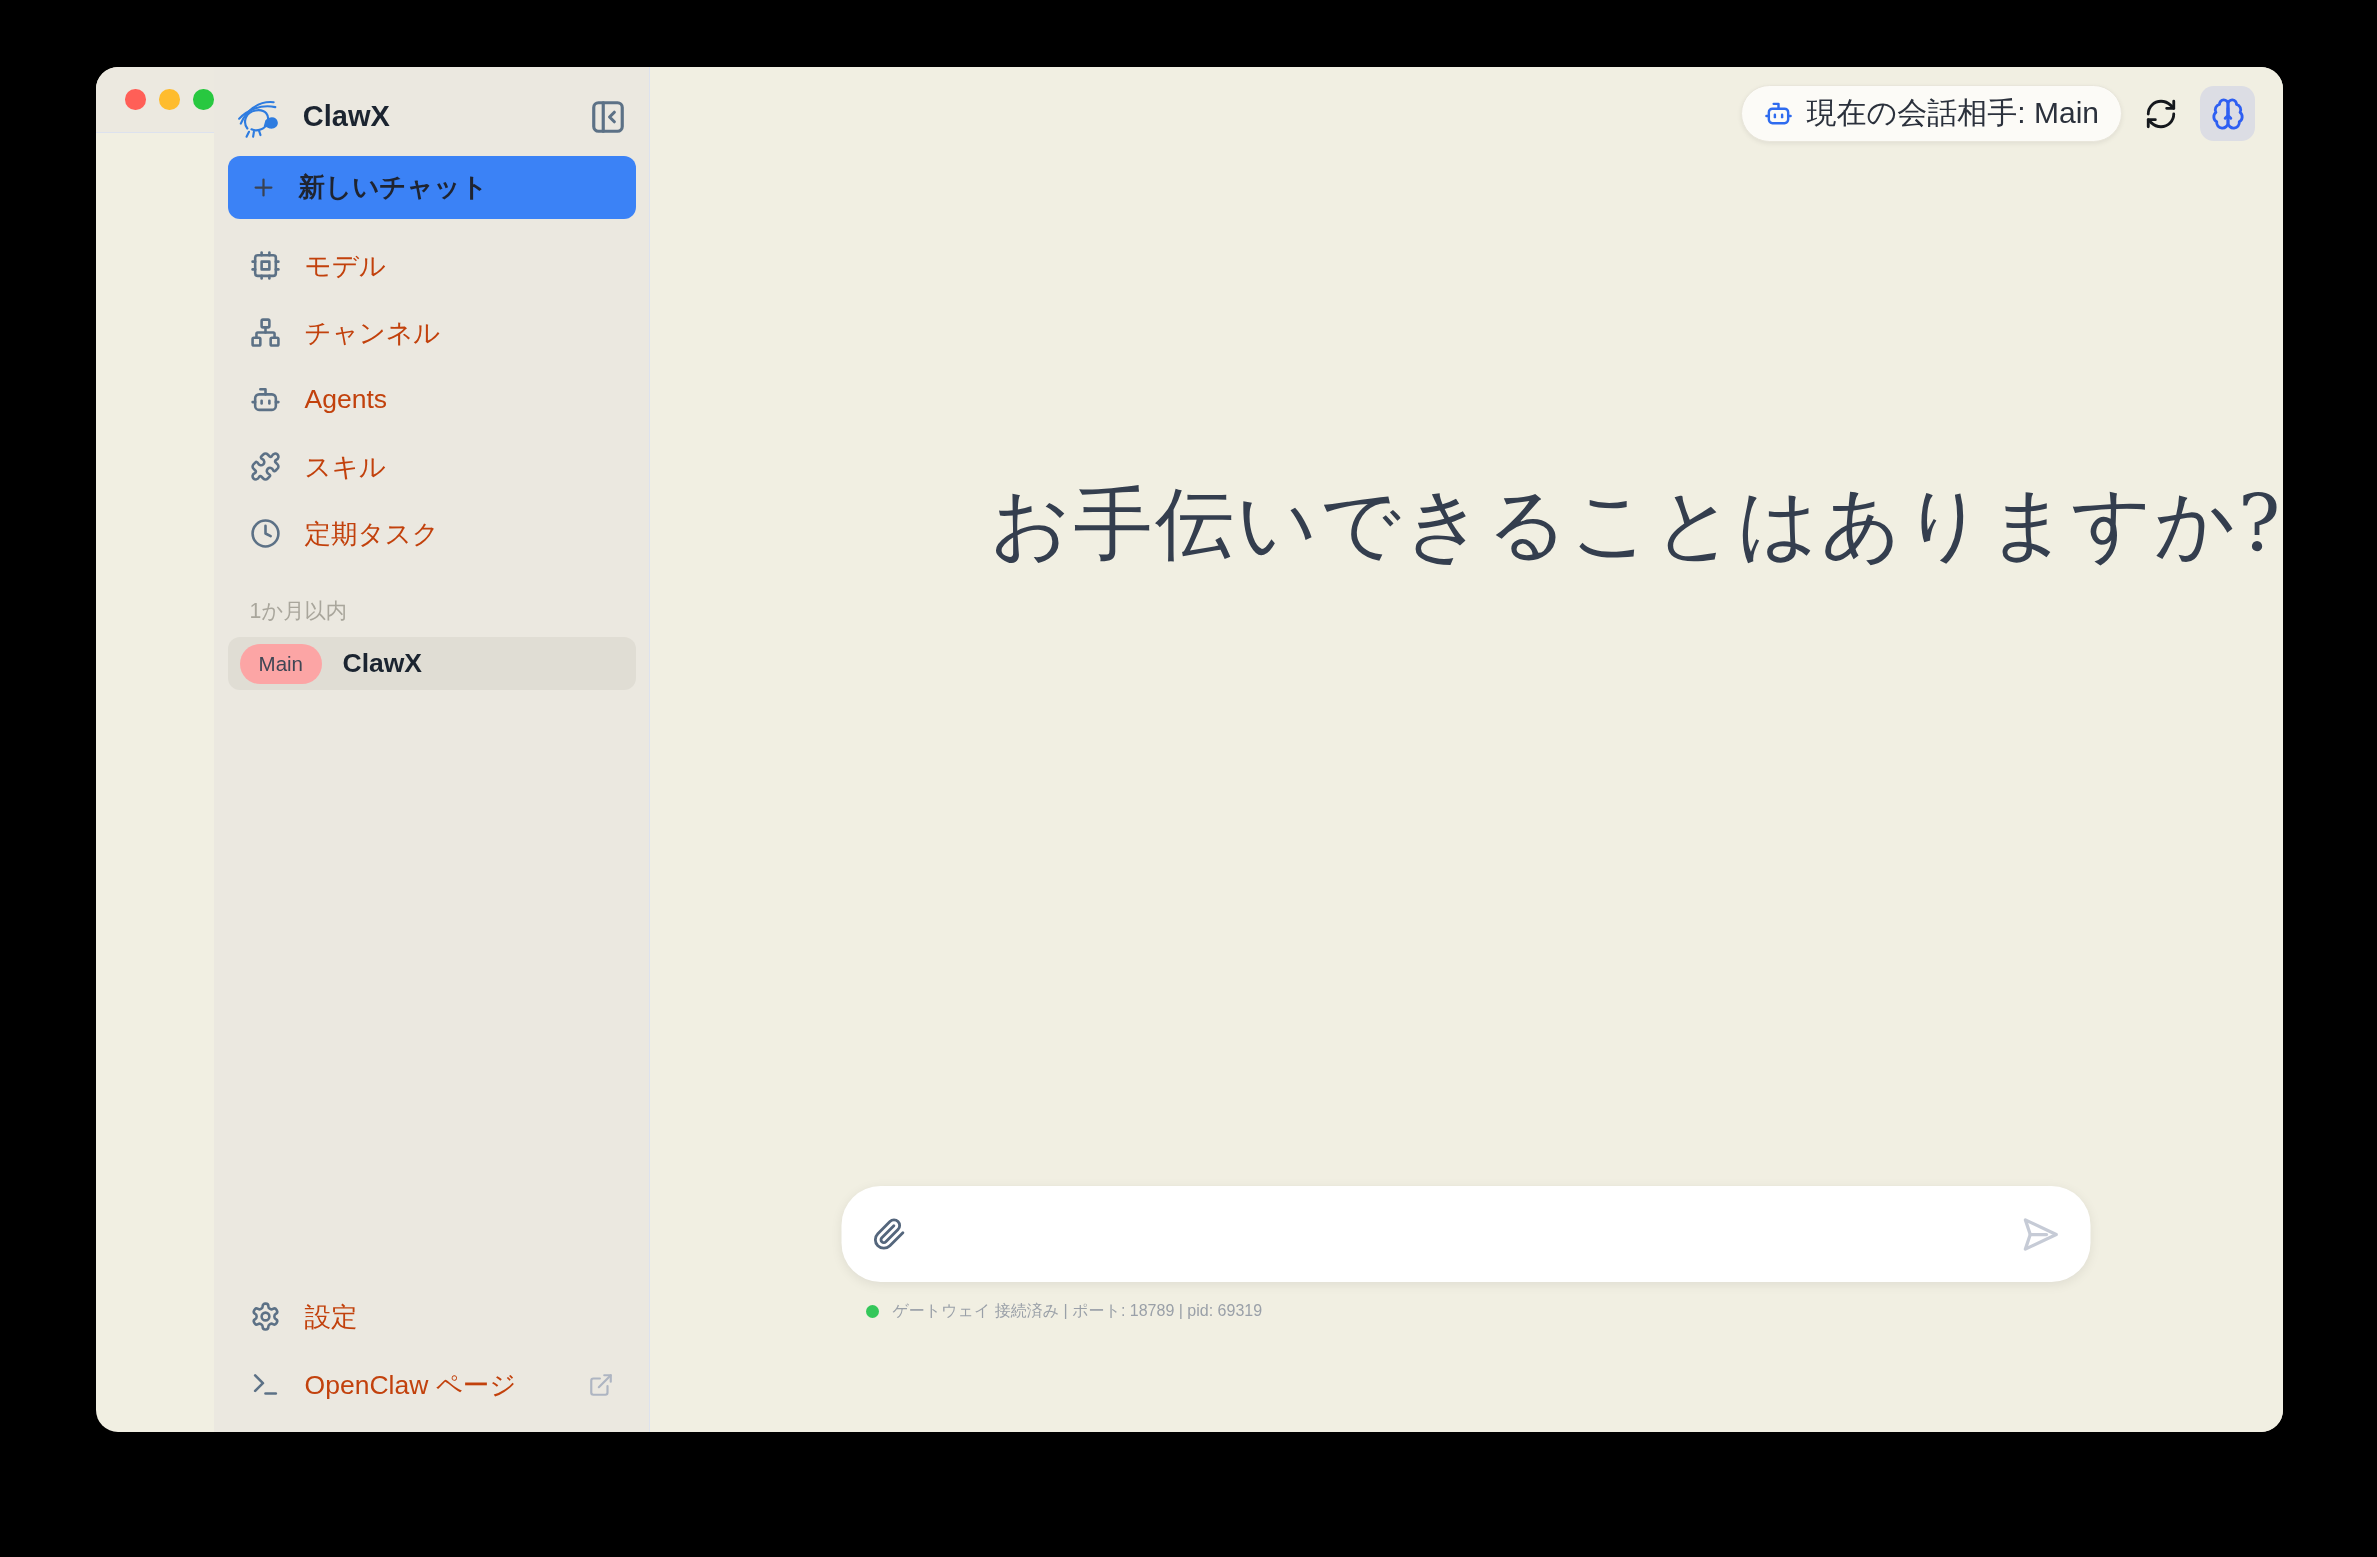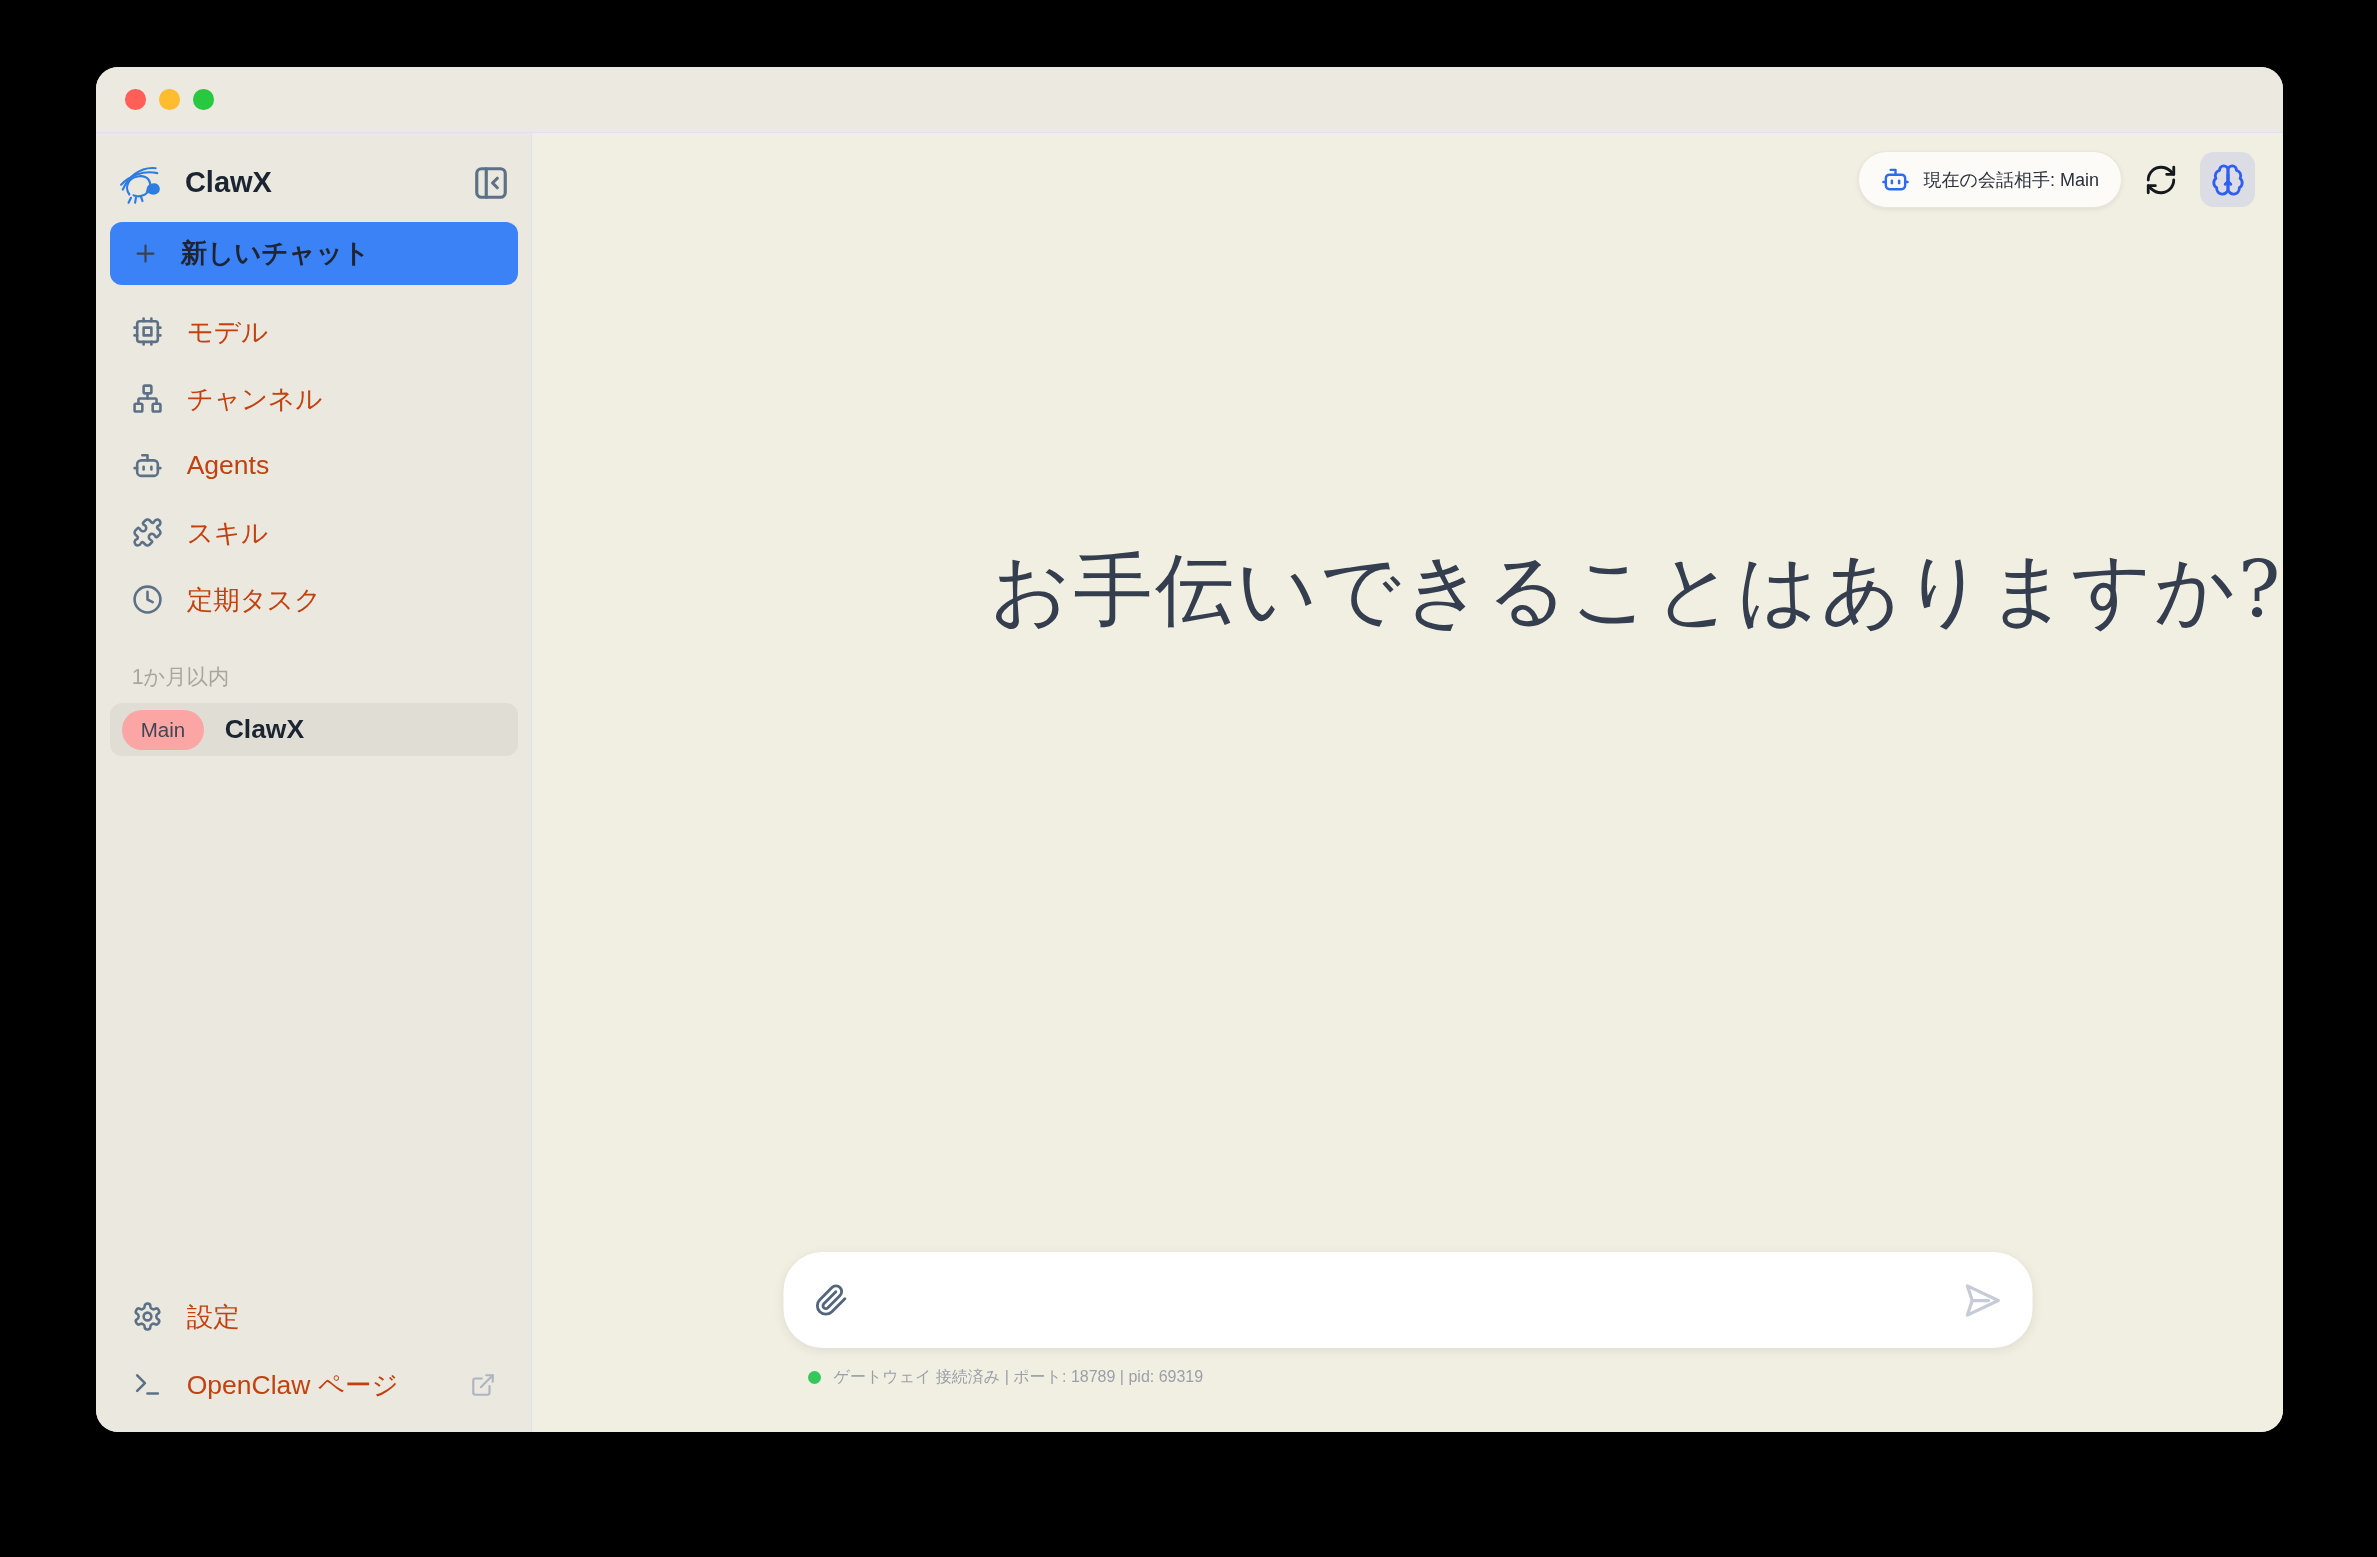--- a/index.html
+++ b/index.html
@@ -3,21 +3,21 @@
 <meta charset="utf-8">
 <style>
   html,body{margin:0;padding:0;}
   body{
     width:2377px;height:1558px;background:#000;position:relative;overflow:hidden;
     font-family:"Liberation Sans",sans-serif;-webkit-font-smoothing:antialiased;
   }
   .window{
     position:absolute;left:96px;top:67px;width:2187px;height:1365px;
     background:#f1efe2;border-radius:22px;overflow:hidden;
-    display:flex;flex-direction:column;box-shadow:0 26px 68px rgba(0,0,0,.6);
+    display:flex;flex-direction:row;box-shadow:0 26px 68px rgba(0,0,0,.6);
   }
   
   .titlebar{
     height:65px;flex-shrink:0;background:#ece9e0;border-bottom:1.7px solid #dde2ee;
     display:flex;align-items:center;padding-left:29px;gap:13.7px;
   }
   .tl{width:20.5px;height:20.5px;border-radius:50%;}
   .tl.red{background:#ff5f57;} .tl.yellow{background:#febc2e;} .tl.green{background:#28c840;}
   
   .app-body{flex:1;display:flex;min-height:0;}
@@ -54,21 +54,21 @@
     height:61px;display:flex;align-items:center;gap:24px;padding:0 22px;border-radius:12px;
     font-size:26.5px;color:#c2410c;cursor:pointer;margin-top:6.8px;
   }
   .footer-item .spacer{flex:1;}
   .ext{color:#aeb5c2;}
   
   .main{flex:1;position:relative;background:#f1efe2;min-width:0;}
   .top-controls{position:absolute;top:18px;right:28px;display:flex;align-items:center;gap:22px;}
   .conv-pill{
     height:55px;background:#fcfbf7;border:0.9px solid #e9e6db;border-radius:853px;
-    display:flex;align-items:center;gap:13.7px;padding:0 22px;font-size:18px;color:#2b313c;
+    display:flex;align-items:center;gap:13.7px;padding:0 22px;font-size:30px;color:#2b313c;
     box-shadow:0 1.7px 5.1px rgba(0,0,0,.07);cursor:pointer;white-space:nowrap;
   }
   .blue{color:#2e6bef;}
   .refresh-btn{background:none;border:none;padding:0;display:flex;cursor:pointer;color:#15181d;}
   .brain-btn{
     width:55px;height:55px;border-radius:13.7px;background:#dcdde4;border:none;
     display:flex;align-items:center;justify-content:center;cursor:pointer;color:#2e5ff2;
   }
   .hero{position:absolute;left:0;right:0;top:410px;display:flex;flex-direction:column;align-items:flex-end;}
   .hero h1{

